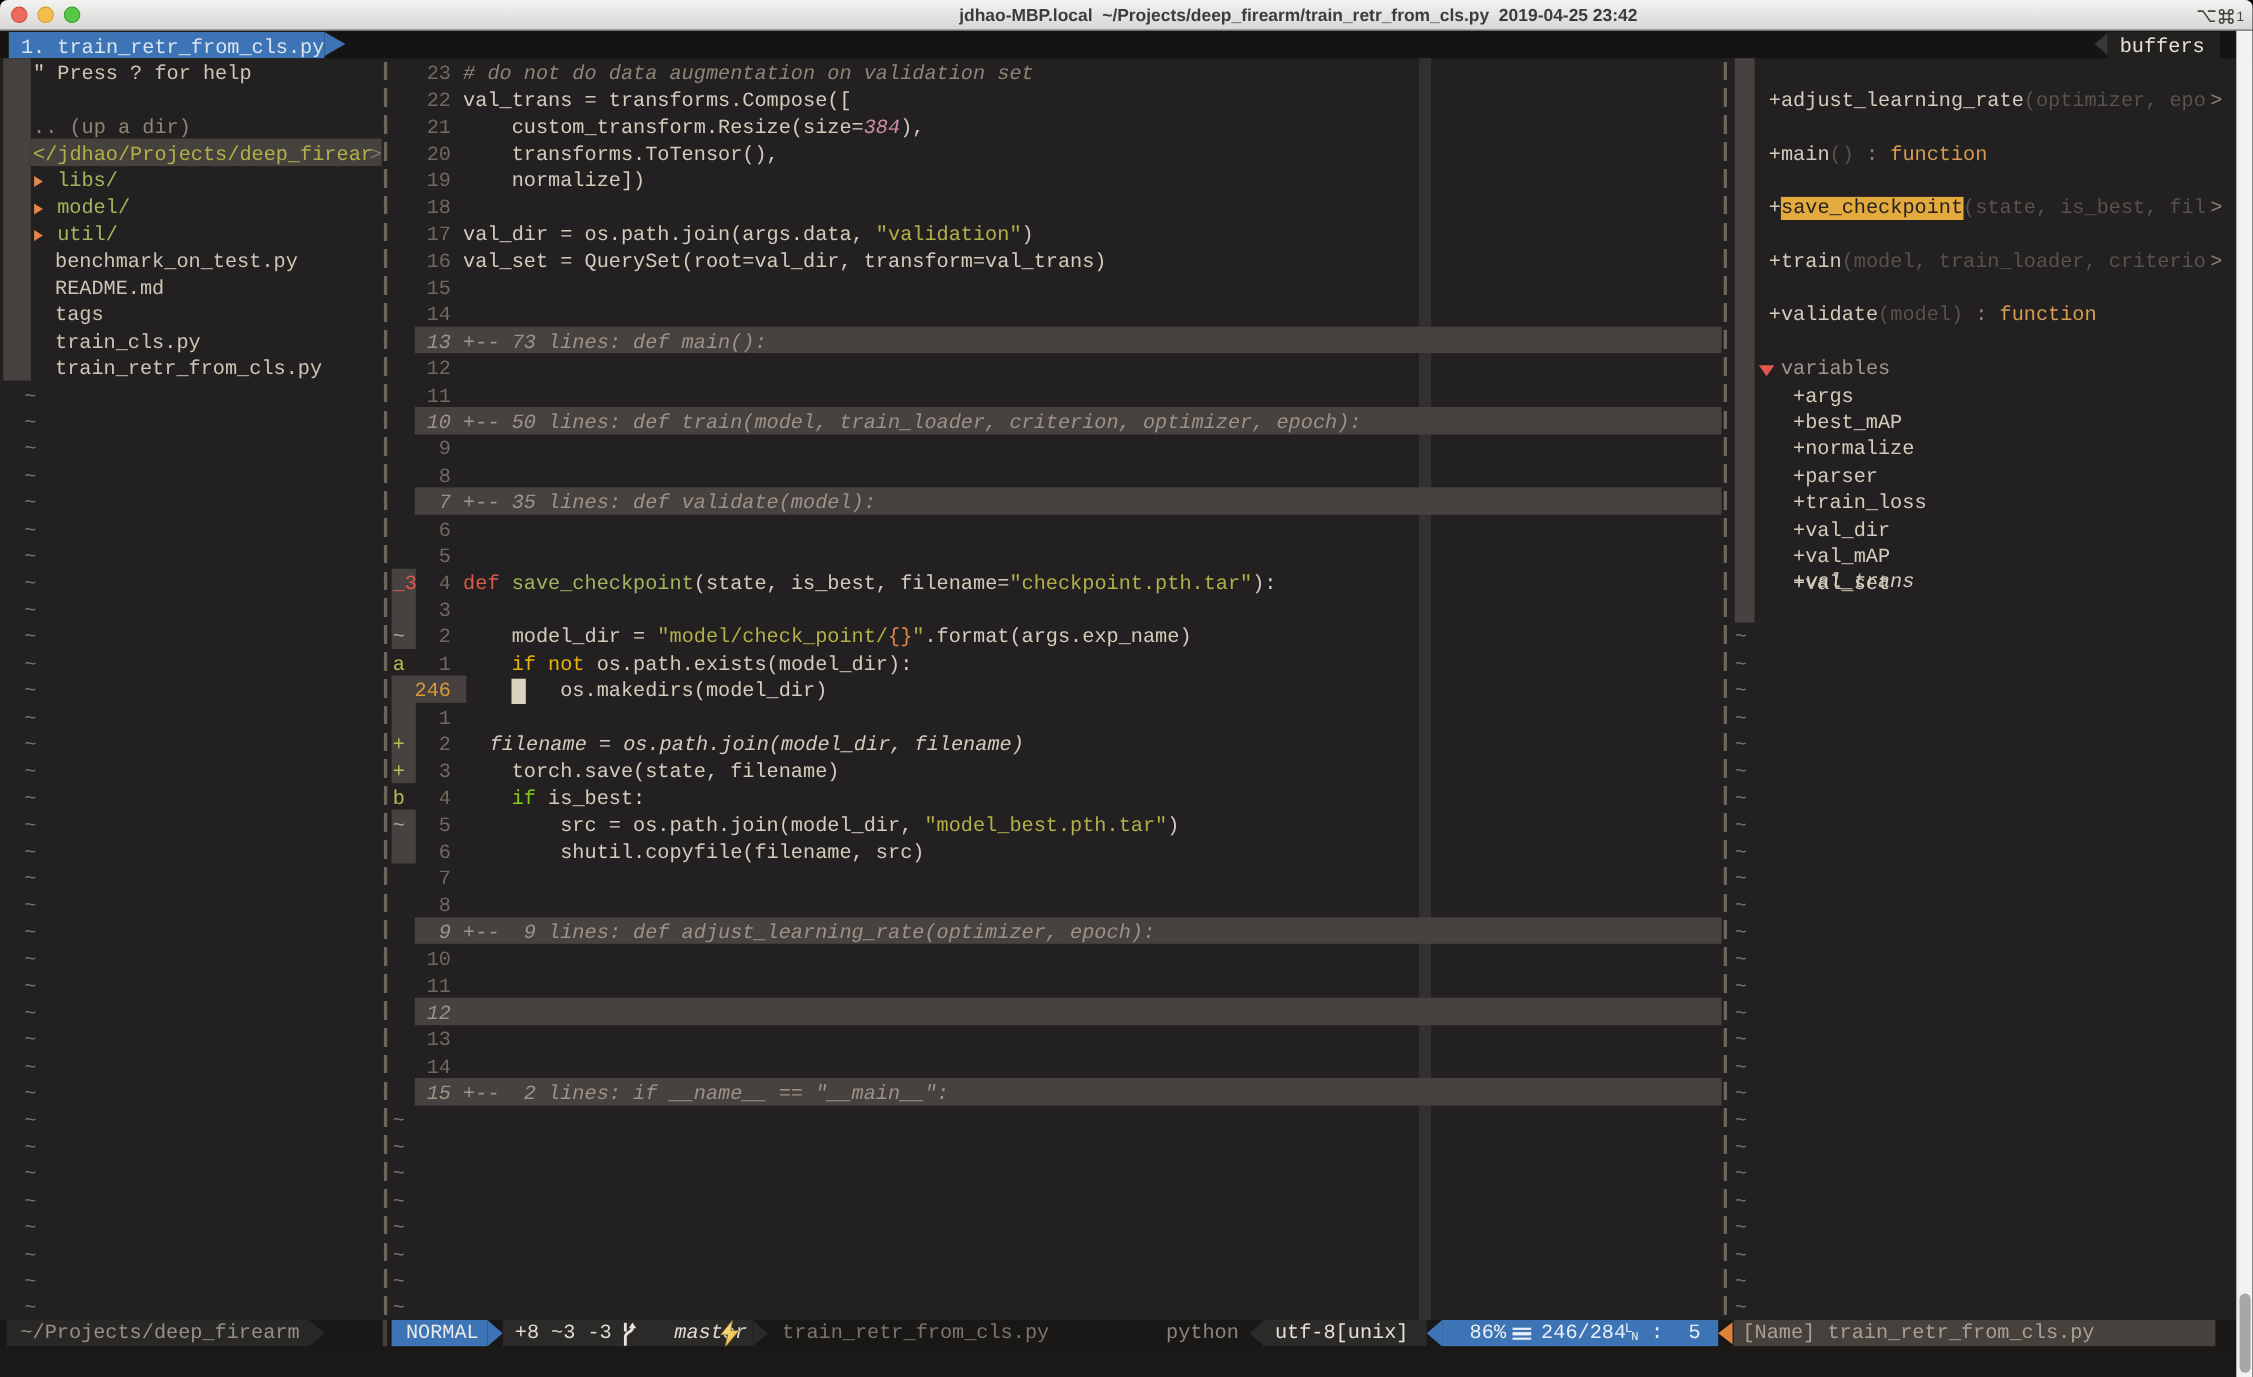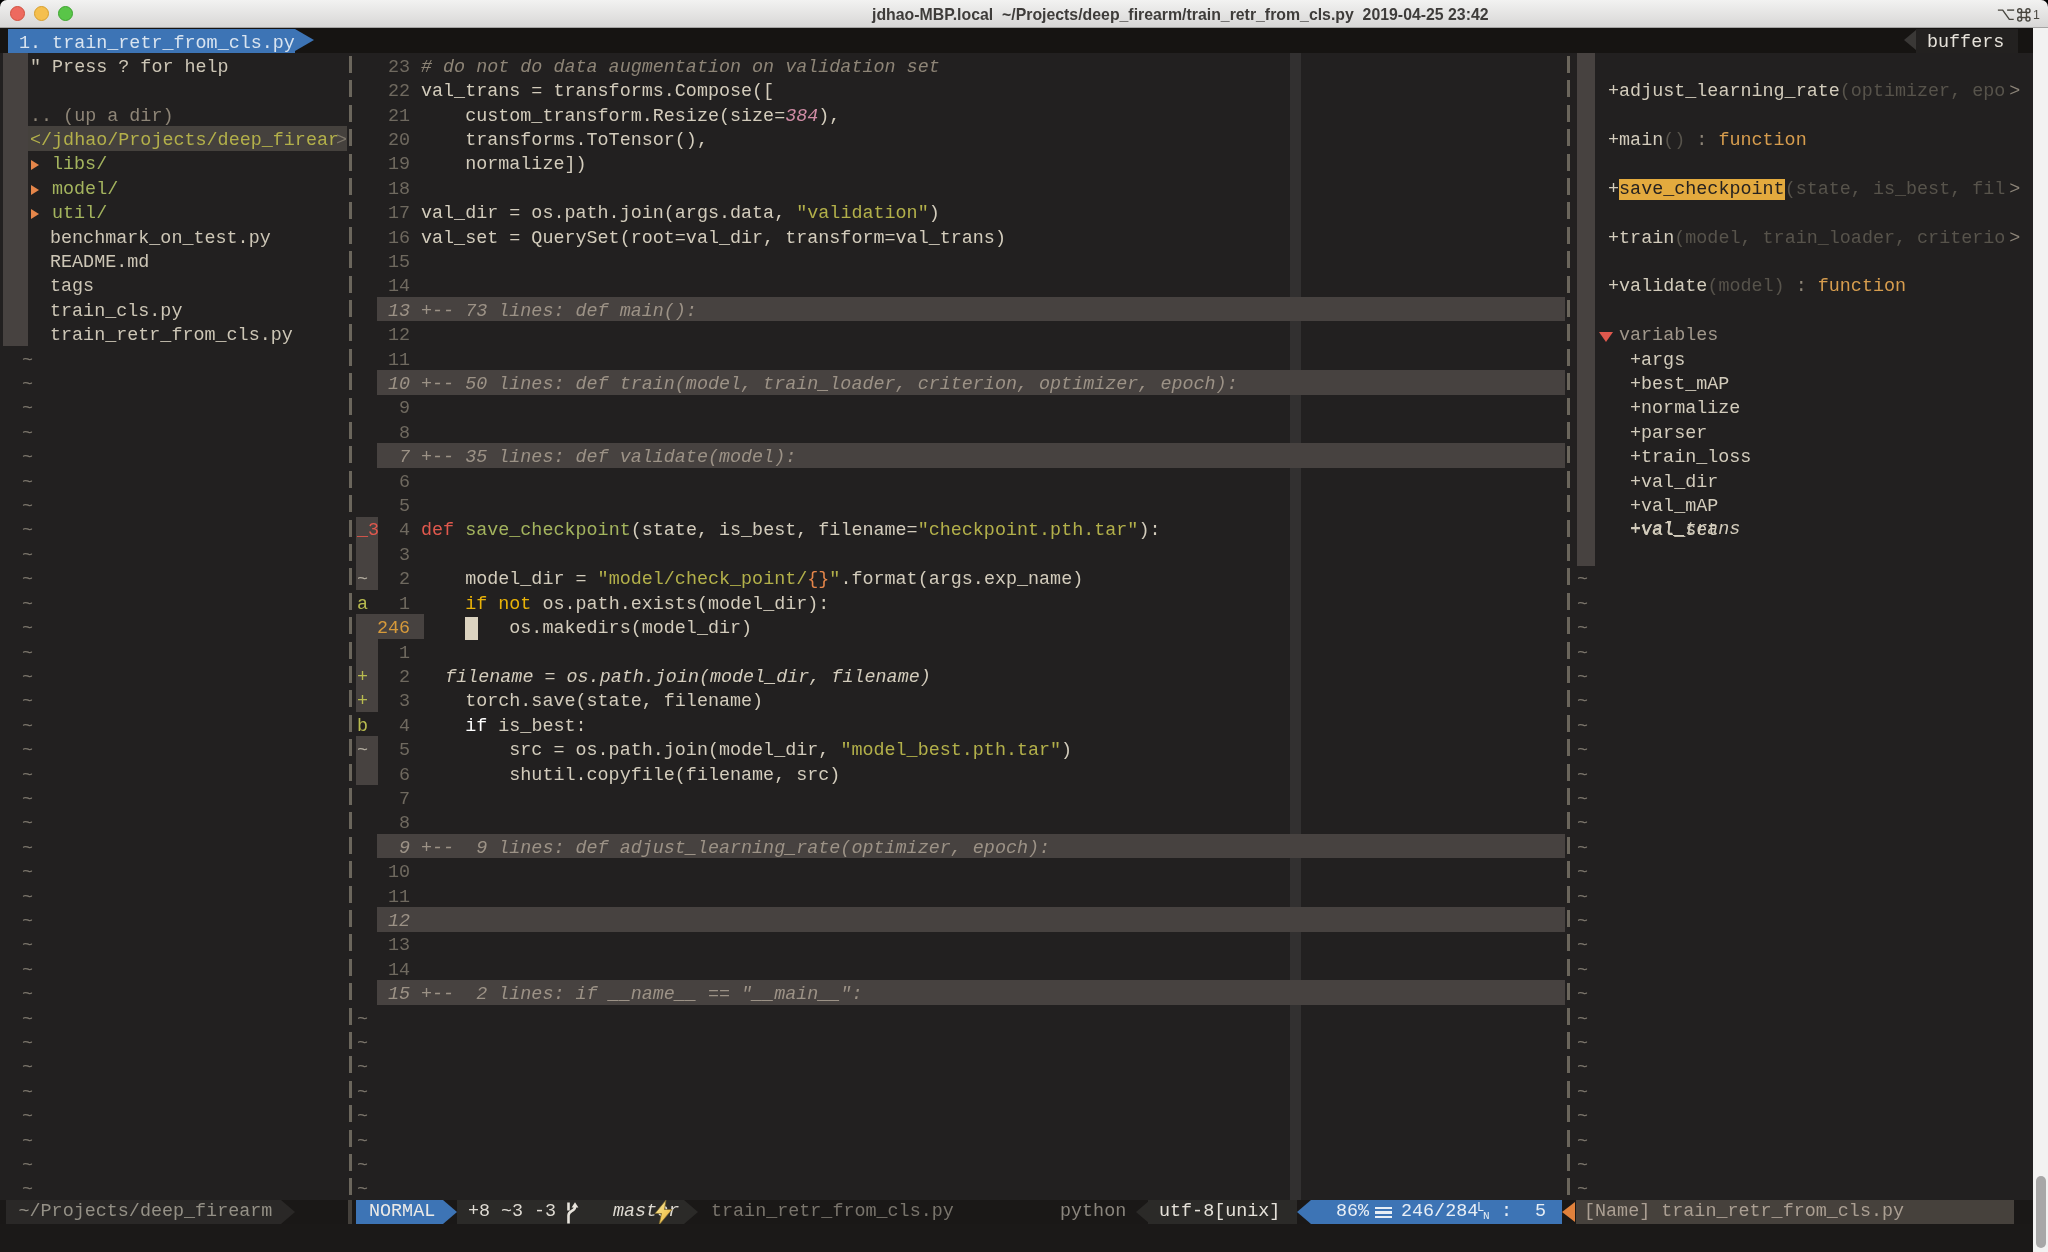--- a/index.html
+++ b/index.html
@@ -157,21 +157,21 @@
 <div class="ln " style="left:421.0px;top:129.01px;"><span style="">    transforms.ToTensor(),</span></div>
 <div class="ln " style="left:421.0px;top:153.42px;"><span style="">    normalize])</span></div>
 <div class="ln " style="left:421.0px;top:226.63px;"><span style="">val_set = QuerySet(root=val_dir, transform=val_trans)</span></div>
 <div class="ln " style="left:421.0px;top:202.22px;"><span style="">val_dir = os.path.join(args.data, </span><span style="color:#b3b04a;">"validation"</span><span style="">)</span></div>
 <div class="ln " style="left:421.0px;top:519.48px;"><span style="color:#e0584d;">def </span><span style="color:#a4b45e;">save_checkpoint</span><span style="">(state, is_best, filename=</span><span style="color:#b3b04a;">"checkpoint.pth.tar"</span><span style="">):</span></div>
 <div class="ln " style="left:421.0px;top:568.28px;"><span style="">    model_dir = </span><span style="color:#b3b04a;">"model/check_point/</span><span style="color:#e5864a;">{}</span><span style="color:#b3b04a;">"</span><span style="">.format(args.exp_name)</span></div>
 <div class="ln " style="left:421.0px;top:592.69px;"><span style="">    </span><span style="color:#eab308;">if not</span><span style=""> os.path.exists(model_dir):</span></div>
 <div class="ln " style="left:421.0px;top:617.09px;"><span style="">        os.makedirs(model_dir)</span></div>
 <div class="ln " style="left:401px;top:665.90px;font-style:italic;"><span style="">    filename = os.path.join(model_dir, filename)</span></div>
 <div class="ln " style="left:421.0px;top:690.30px;"><span style="">    torch.save(state, filename)</span></div>
-<div class="ln " style="left:421.0px;top:714.71px;"><span style="">    </span><span style="color:#ffffff;">if</span><span style=""> is_best:</span></div>
+<div class="ln " style="left:421.0px;top:714.71px;"><span style="">    </span><span style="color:#84cc16;">if</span><span style=""> is_best:</span></div>
 <div class="ln " style="left:421.0px;top:739.11px;"><span style="">        src = os.path.join(model_dir, </span><span style="color:#b3b04a;">"model_best.pth.tar"</span><span style="">)</span></div>
 <div class="ln " style="left:421.0px;top:763.52px;"><span style="">        shutil.copyfile(filename, src)</span></div>
 <div class="ln " style="left:357.0px;top:1007.56px;color:#7a746a">~</div>
 <div class="ln " style="left:357.0px;top:1031.96px;color:#7a746a">~</div>
 <div class="ln " style="left:357.0px;top:1056.36px;color:#7a746a">~</div>
 <div class="ln " style="left:357.0px;top:1080.77px;color:#7a746a">~</div>
 <div class="ln " style="left:357.0px;top:1105.17px;color:#7a746a">~</div>
 <div class="ln " style="left:357.0px;top:1129.58px;color:#7a746a">~</div>
 <div class="ln " style="left:357.0px;top:1153.98px;color:#7a746a">~</div>
 <div class="ln " style="left:357.0px;top:1178.38px;color:#7a746a">~</div>

